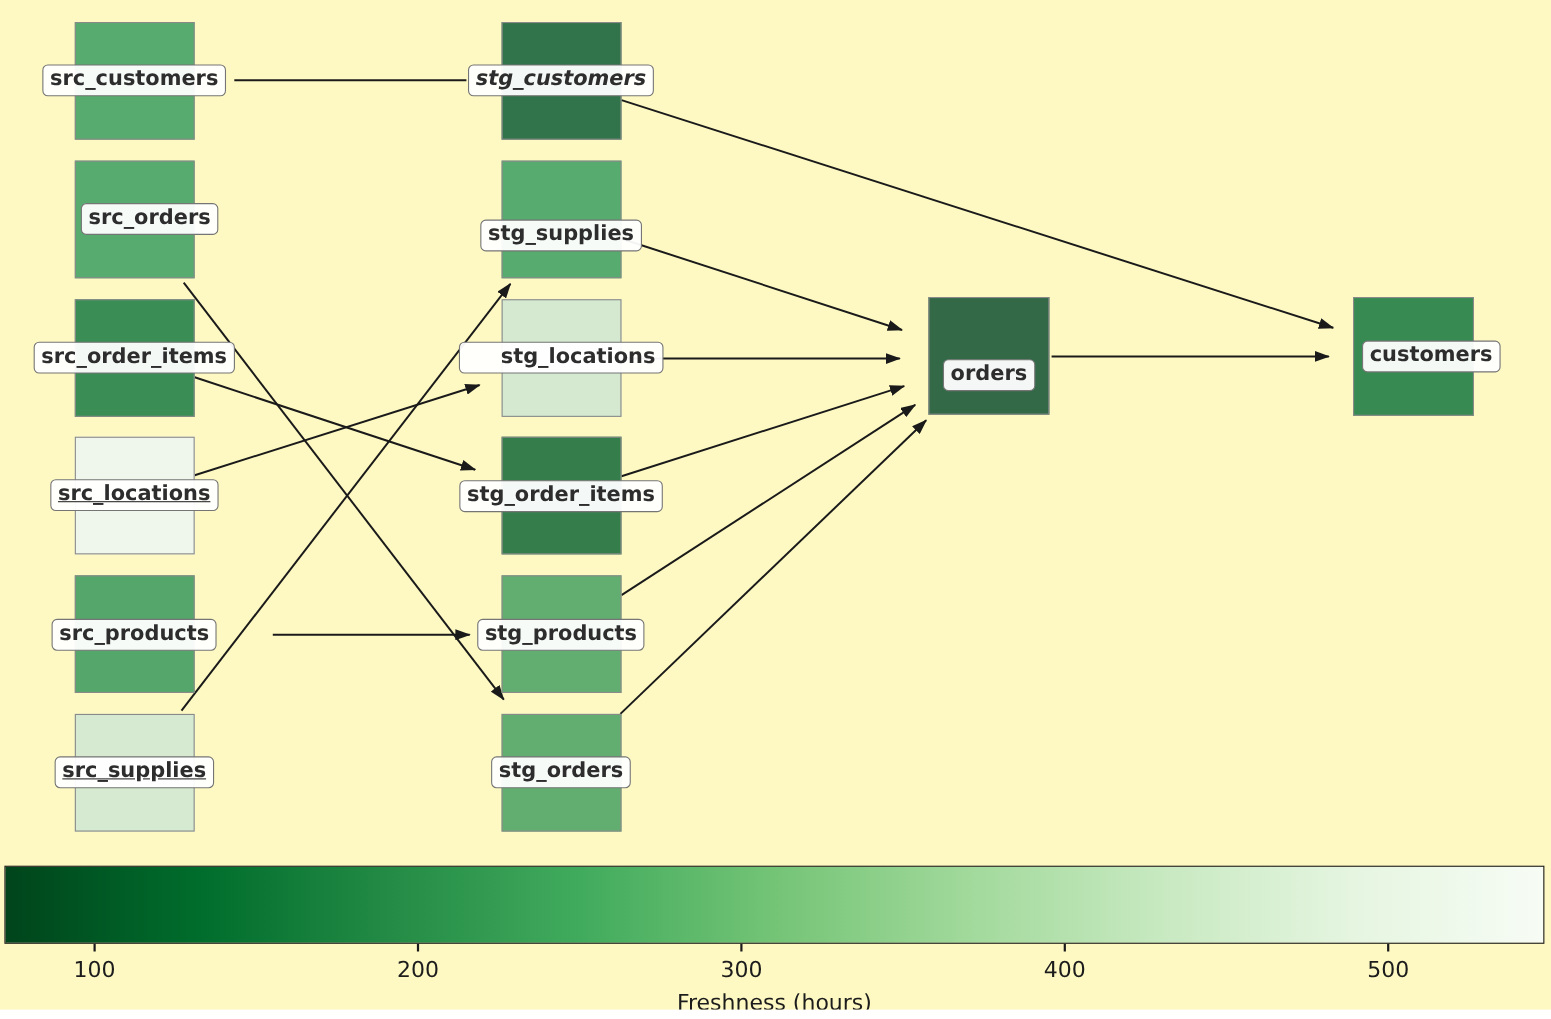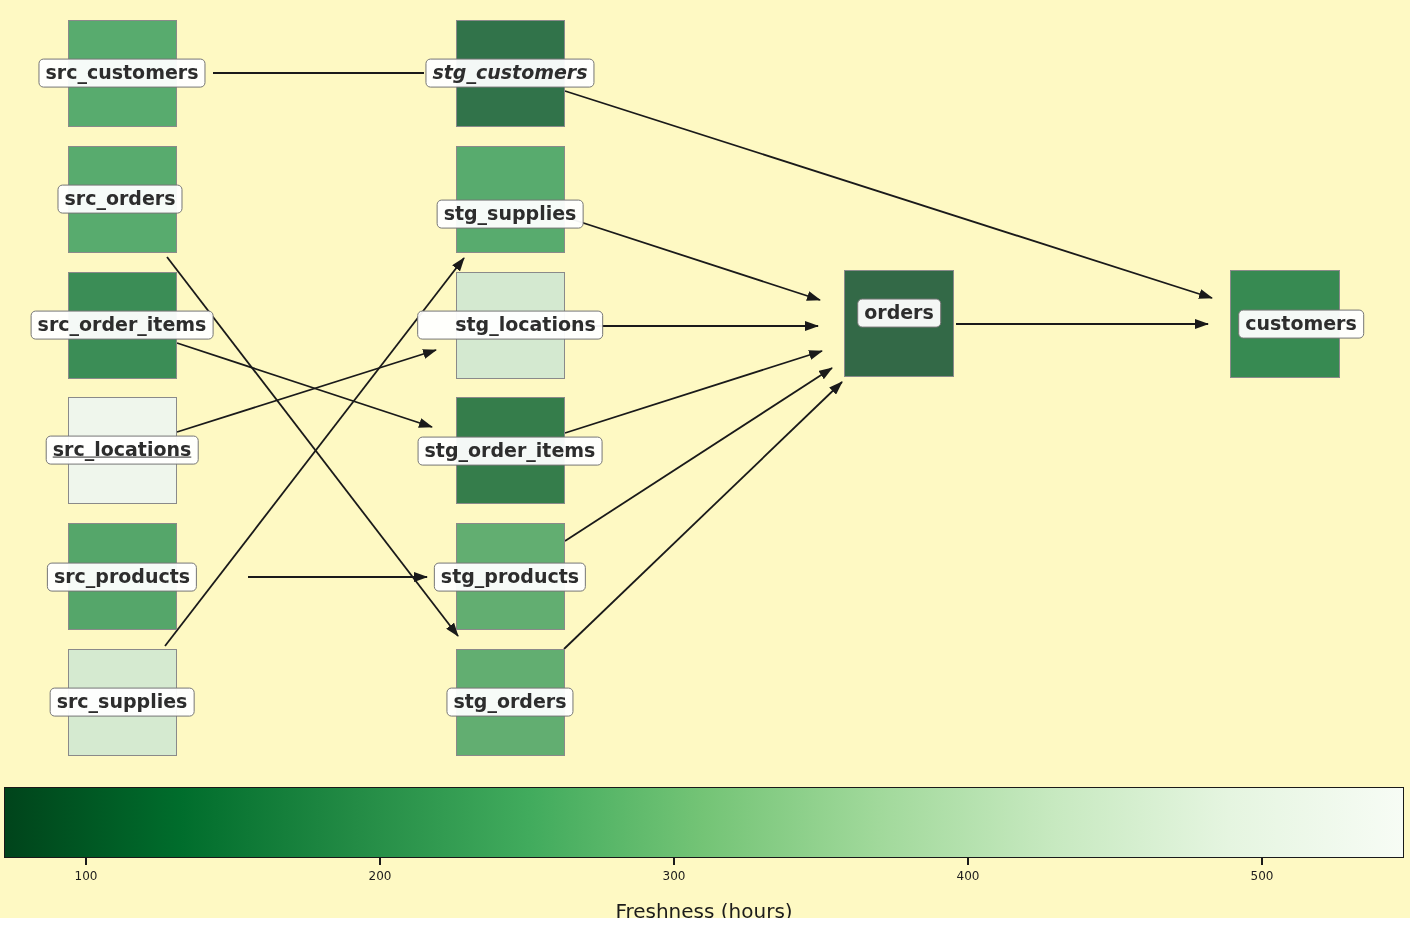--- a/index.html
+++ b/index.html
@@ -35,21 +35,21 @@
     border:1.4px solid #1a1a1a;
   }
   .cbar-tick{
     position:absolute;
     width:1.6px;height:7px;
     background:#1a1a1a;
   }
   .cbar-tick-label{
     position:absolute;
     transform:translateX(-50%);
-    font-size:12px;
+    font-size:20px;
     color:#1c1c1c;
   }
   .cbar-label{
     position:absolute;
     transform:translateX(-50%);
     font-size:20px;
     color:#1c1c1c;
     white-space:nowrap;
   }
   .bottom-divider{
@@ -94,32 +94,32 @@
       <div class="node-box" style="left: 68px; top: 649px; width: 109px; height: 107px; background: rgb(213, 234, 208); border-color: rgb(138, 138, 138);"></div>
       <div class="node-box" style="left: 456px; top: 20px; width: 109px; height: 107px; background: rgb(49, 115, 74); border-color: rgb(138, 138, 138);"></div>
       <div class="node-box" style="left: 456px; top: 146px; width: 109px; height: 107px; background: rgb(88, 171, 110); border-color: rgb(138, 138, 138);"></div>
       <div class="node-box" style="left: 456px; top: 272px; width: 109px; height: 107px; background: rgb(212, 233, 208); border-color: rgb(138, 138, 138);"></div>
       <div class="node-box" style="left: 456px; top: 397px; width: 109px; height: 107px; background: rgb(53, 125, 75); border-color: rgb(138, 138, 138);"></div>
       <div class="node-box" style="left: 456px; top: 523px; width: 109px; height: 107px; background: rgb(98, 174, 113); border-color: rgb(138, 138, 138);"></div>
       <div class="node-box" style="left: 456px; top: 649px; width: 109px; height: 107px; background: rgb(98, 174, 113); border-color: rgb(138, 138, 138);"></div>
       <div class="node-box" style="left: 844px; top: 270px; width: 110px; height: 107px; background: rgb(51, 105, 71); border-color: rgb(138, 138, 138);"></div>
       <div class="node-box" style="left: 1230px; top: 270px; width: 110px; height: 108px; background: rgb(55, 138, 82); border-color: rgb(138, 138, 138);"></div>
       <div class="node-label" style="left: 122px; top: 73px;">src_customers</div>
-      <div class="node-label" style="left: 120px; top: 199px; text-align: right;">src_orders</div>
+      <div class="node-label" style="left: 136px; top: 199px; text-align: right;">src_orders</div>
       <div class="node-label" style="left: 122px; top: 325px;">src_order_items</div>
       <div class="node-label" style="left: 122px; top: 450px; text-decoration: underline;">src_locations</div>
       <div class="node-label" style="left: 122px; top: 577px;">src_products</div>
-      <div class="node-label" style="left: 122px; top: 702px;">src_supplies</div>
+      <div class="node-label" style="left: 122px; top: 702px; text-decoration: underline;">src_supplies</div>
       <div class="node-label" style="left: 510px; top: 73px; font-style: italic;">stg_customers</div>
       <div class="node-label" style="left: 510px; top: 214px;">stg_supplies</div>
       <div class="node-label" style="left: 510px; top: 325px; padding-left: 37px;">stg_locations</div>
       <div class="node-label" style="left: 510px; top: 451px;">stg_order_items</div>
       <div class="node-label" style="left: 510px; top: 577px;">stg_products</div>
       <div class="node-label" style="left: 510px; top: 702px;">stg_orders</div>
-      <div class="node-label" style="left: 899px; top: 313px; text-align: right;">orders</div>
+      <div class="node-label" style="left: 899px; top: 341px; text-align: right;">orders</div>
       <div class="node-label" style="left: 1285px; top: 324px; margin-left: 16px;">customers</div>
     </div>
 
   <div>
     <div class="cbar" id="cbar-gradient" style="left: 4px; top: 787px; width: 1400px; height: 71px; background: linear-gradient(to right, rgb(0, 68, 27), rgb(0, 109, 44), rgb(35, 139, 69), rgb(65, 171, 93), rgb(116, 196, 118), rgb(161, 217, 155), rgb(199, 233, 192), rgb(229, 245, 224), rgb(247, 252, 245));"></div>
     <div id="cbar-ticks">
         <div class="cbar-tick" style="left: 85.2px; top: 858px;"></div>
         <div class="cbar-tick-label" style="left: 86px; top: 869px;">100</div>
         <div class="cbar-tick" style="left: 379.2px; top: 858px;"></div>
         <div class="cbar-tick-label" style="left: 380px; top: 869px;">200</div>

